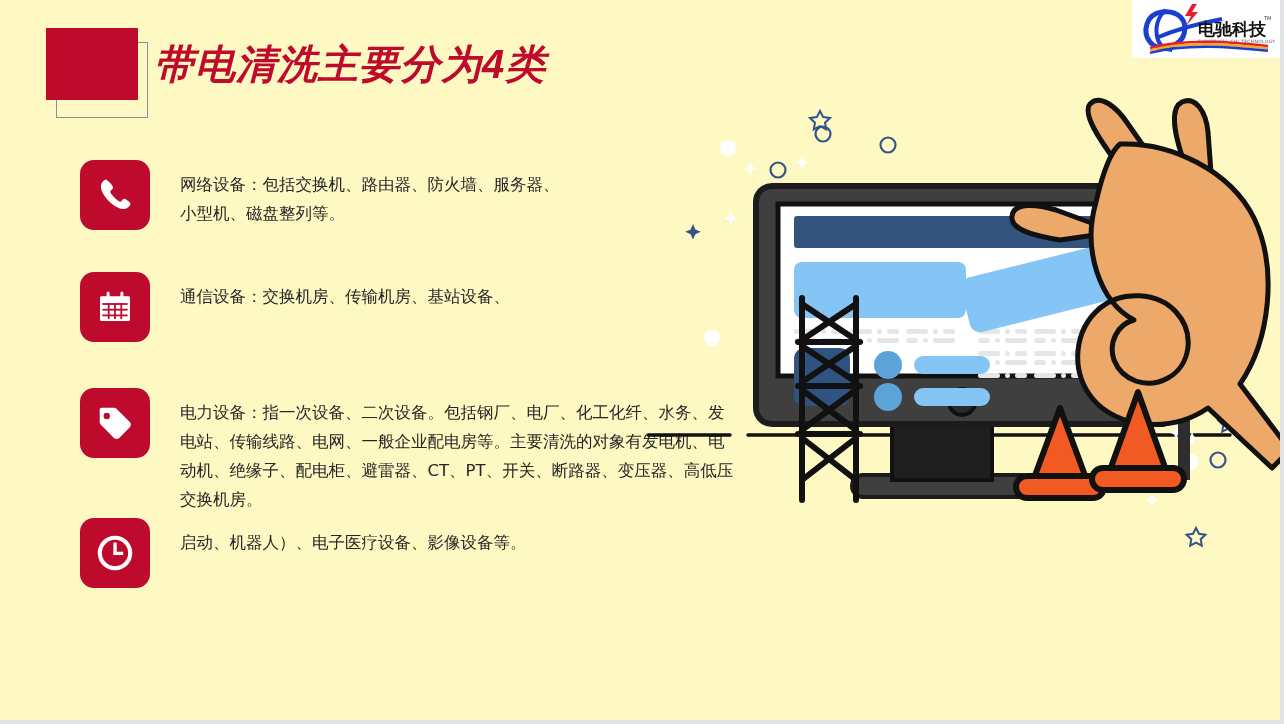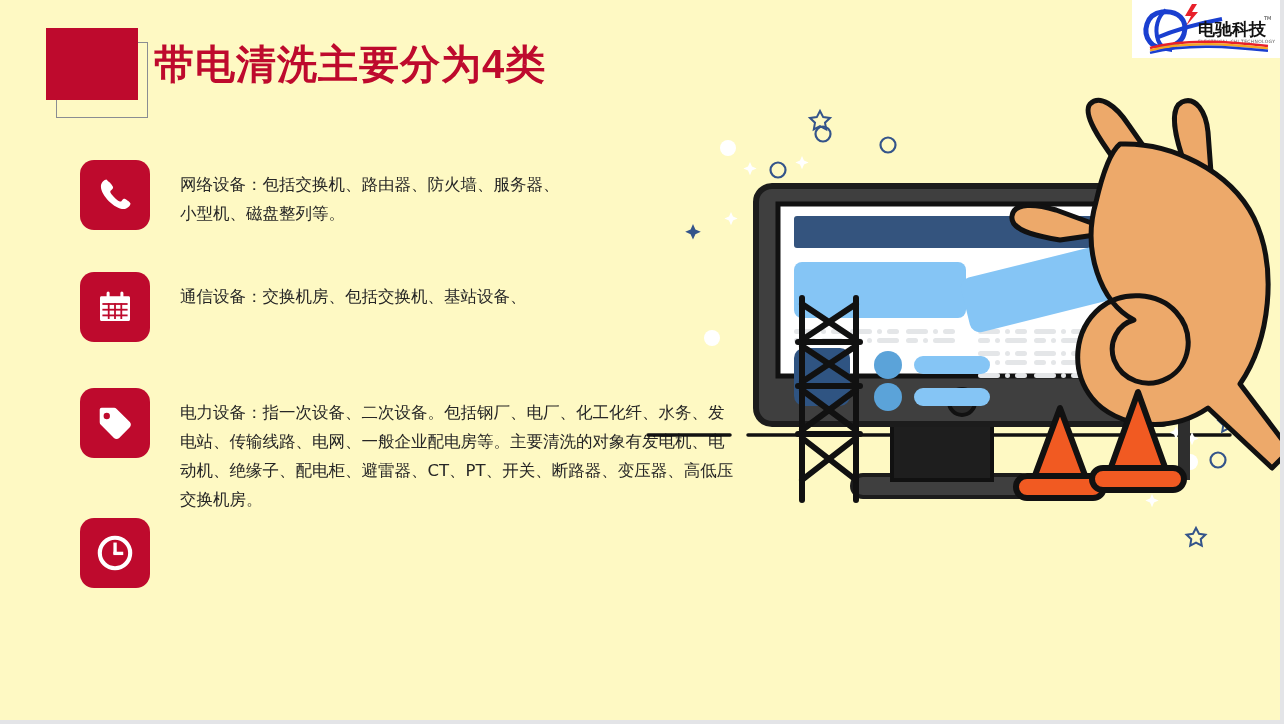--- a/index.html
+++ b/index.html
@@ -38,20 +38,21 @@
     position:absolute;left:0;top:0;
     width:92px;height:72px;
     background:#be0a2d;
   }
   .title-text{
     position:absolute;left:108px;top:10px;
     white-space:nowrap;
     font-size:40px;font-weight:bold;color:#be0a2d;
     letter-spacing:1px;
     line-height:52px;
+    font-style:italic;
   }
 
   
   .items{position:absolute;left:80px;top:160px;width:660px;}
   .item{position:absolute;display:flex;align-items:flex-start;}
   .icon-tile{
     width:70px;height:70px;flex:0 0 70px;
     background:#be0a2d;border-radius:14px;
     display:flex;align-items:center;justify-content:center;
     color:#ffffff;
@@ -127,21 +128,21 @@
             <rect x="3.6" y="9.4" width="16.8" height="1.2"></rect>
             <rect x="3.6" y="13.2" width="16.8" height="1.2"></rect>
             <rect x="3.6" y="17" width="16.8" height="1.2"></rect>
             <rect x="7.2" y="9.4" width="1.2" height="10.6"></rect>
             <rect x="11.4" y="9.4" width="1.2" height="10.6"></rect>
             <rect x="15.6" y="9.4" width="1.2" height="10.6"></rect>
           </g>
         </svg>
       </div>
       <div class="item-body">
-        <div class="item-line">通信设备：交换机房、包括交换机、基站设备、</div>
+        <div class="item-line">通信设备：交换机房、传输机房、基站设备、</div>
       </div>
     </div>
 
     <div class="item" id="item2">
       <div class="icon-tile">
         <svg width="38" height="38" viewBox="0 0 24 24">
           <path fill="#ffffff" d="M3.2 2.4 h8.2 c.6 0 1.2.25 1.65.7 l8.3 8.3 c.9.9.9 2.4 0 3.3 l-6.7 6.7 c-.9.9-2.4.9-3.3 0 l-8.3-8.3 c-.45-.45-.7-1.05-.7-1.65 V3.6 c0-.66.54-1.2 1.2-1.2 z M6.8 5.6 a2 2 0 1 0 0 4 a2 2 0 0 0 0-4 z"></path>
         </svg>
       </div>
       <div class="item-body">
@@ -154,20 +155,21 @@
 
     <div class="item" id="item3">
       <div class="icon-tile">
         <svg width="38" height="38" viewBox="0 0 24 24">
           <circle cx="12" cy="12" r="9.6" fill="none" stroke="#ffffff" stroke-width="2.6"></circle>
           <rect x="11" y="5.4" width="2.1" height="7.4" fill="#ffffff"></rect>
           <rect x="11" y="11.2" width="6.2" height="2.1" fill="#ffffff"></rect>
         </svg>
       </div>
       <div class="item-body">
+        <div class="item-line">启动、机器人）、电子医疗设备、影像设备等。</div>
       </div>
     </div>
 
   </div>
 
   <div class="illus">
     <svg width="660" height="500" viewBox="0 0 660 500">
 
       <g stroke="#111" stroke-width="3.5" stroke-linecap="round">
         <line x1="18" y1="345" x2="100" y2="345"></line>

